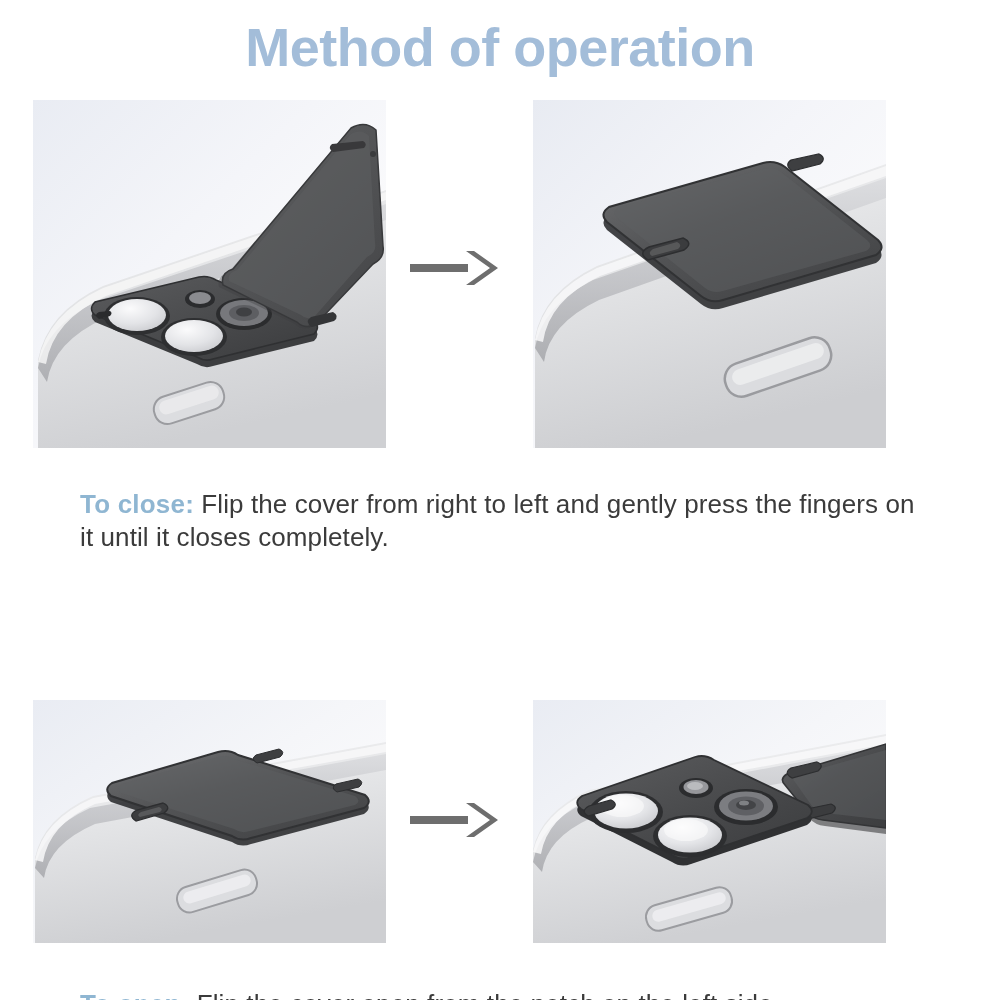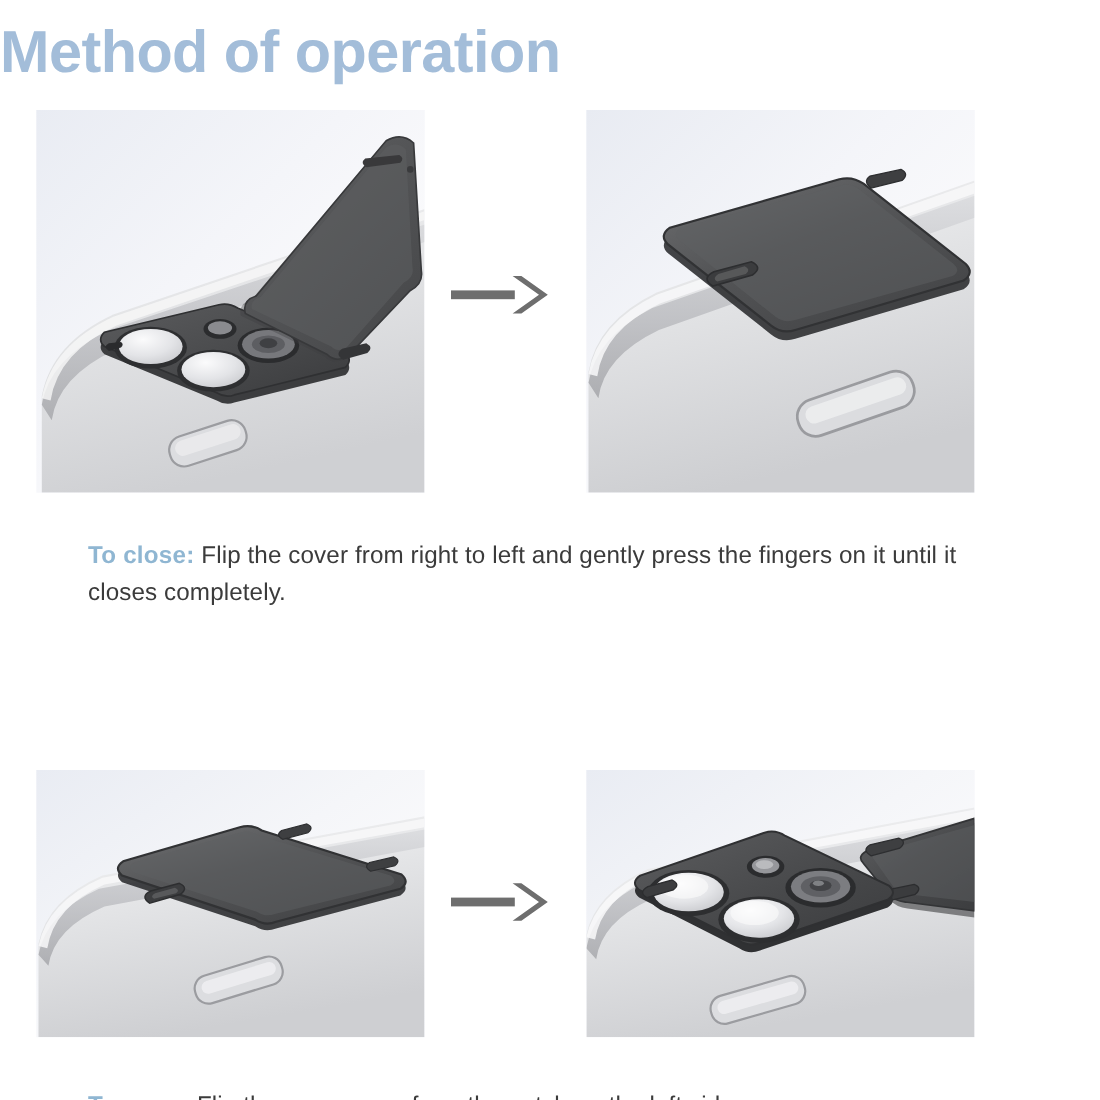--- a/index.html
+++ b/index.html
@@ -11,20 +11,21 @@
     width: 1000px;
     height: 1000px;
     font-family: "Liberation Sans", sans-serif;
     -webkit-font-smoothing: antialiased;
     position: relative;
     overflow: hidden;
   }
 
   
   .title {
+    text-align: center;
     font-size: 54px;
     font-weight: bold;
     letter-spacing: -0.5px;
     color: #a3bdd9;
     margin: 0;
     padding-top: 16px;
     height: 72px;
     line-height: 62px;
     text-shadow: 0 1px 0 rgba(255,255,255,0.6);
   }
@@ -73,21 +74,21 @@
     height: 40px;
   }
   .panels.compact .arrow { top: 100px; }
   .arrow svg { display: block; width: 100%; height: 100%; }
 
   
   .caption {
     position: absolute;
     left: 80px;
     width: 845px;
-    font-size: 22px;
+    font-size: 26px;
     line-height: 33px;
     color: #3b3b3b;
     letter-spacing: 0.1px;
   }
   #caption-close { top: 388px; }
   #caption-open  { top: 288px; }
 
   .caption .lead {
     color: #8fb6d2;
     font-weight: bold;

